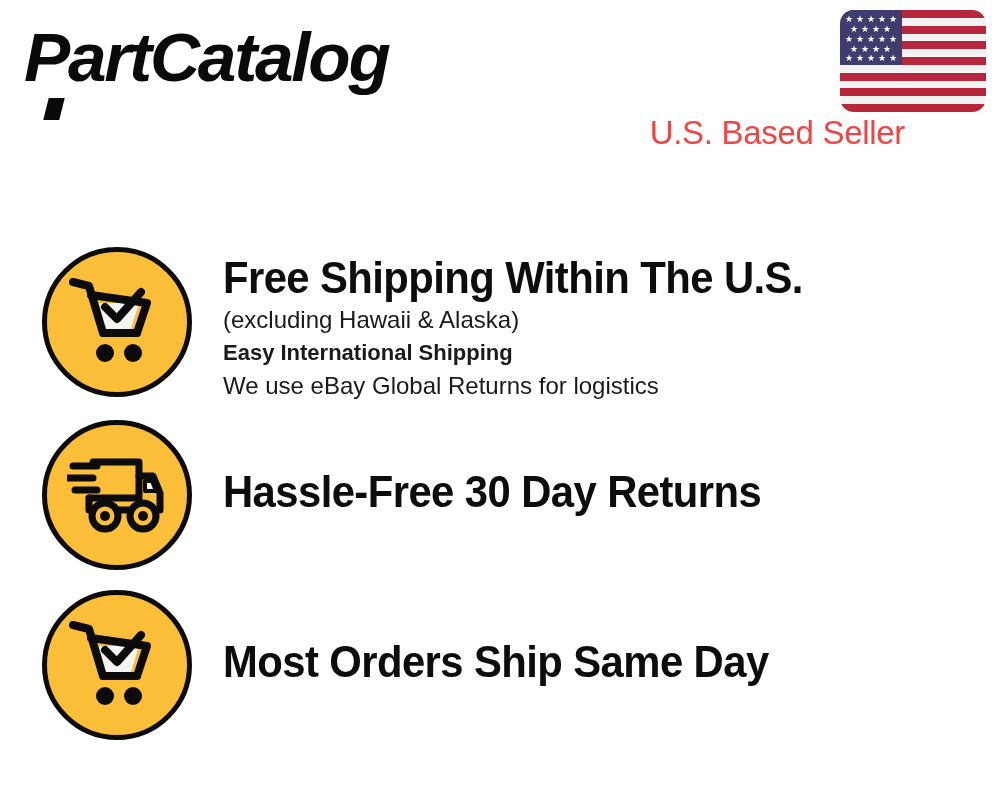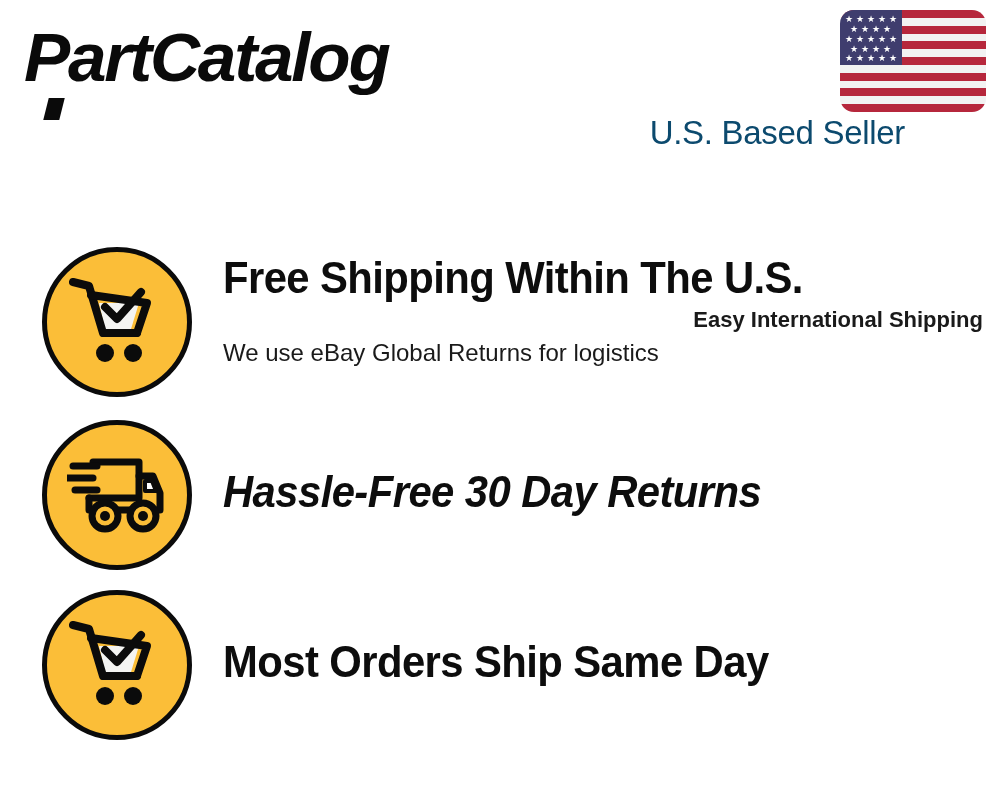--- a/index.html
+++ b/index.html
@@ -103,33 +103,33 @@
 
   #seller-label {
     position: absolute;
     right: 15px;
     top: 113px;
     font-family: "Liberation Sans", sans-serif;
     font-weight: 400;
     font-size: 33px;
     line-height: 40px;
     letter-spacing: -0.3px;
-    color: #0c4a6e;
+    color: #ef4444;
     white-space: nowrap;
     text-align: right;
   }
 
   
   .feature-row {
     position: absolute;
     left: 0;
     width: 980px;
   }
   #feature-row-0 { top: 247px; height: 165px; }
-  #feature-row-1 { top: 420px; height: 150px; font-style: italic; }
+  #feature-row-1 { top: 420px; height: 150px; }
   #feature-row-2 { top: 590px; height: 150px; padding-left: 40px; }
 
   .badge-circle {
     position: absolute;
     left: 42px;
     top: 0;
     width: 150px;
     height: 150px;
     border-radius: 50%;
     background: #fbbe38;
@@ -164,21 +164,20 @@
     font-family: "Liberation Sans", sans-serif;
     font-weight: 400;
     font-size: 24px;
     line-height: 33px;
     color: #1a1a1a;
     white-space: nowrap;
   }
   .feature-sub.strong {
     font-weight: bold;
     font-size: 22px;
-    text-align: right;
   }
   #feature-row-0 .feature-text { top: 6px; }
   #feature-row-1 .feature-text { top: 47px; }
   #feature-row-2 .feature-text { top: 47px; }
 </style>
 </head>
 <body>
 
 <div id="header-bar">
 
@@ -239,20 +238,21 @@
       <path d="M4 5 L20 9 L34 56 L68 56" stroke="#0b0b0b" stroke-width="8" stroke-linecap="round" stroke-linejoin="round" fill="none"></path>
       <path d="M22 18 L78 26 L68 56" stroke="#0b0b0b" stroke-width="8" stroke-linecap="round" stroke-linejoin="round" fill="none"></path>
       <path d="M36 30 L48 42 L72 15" stroke="#0b0b0b" stroke-width="8" stroke-linecap="round" stroke-linejoin="round" fill="none"></path>
       <circle cx="36" cy="76" r="9" fill="#0b0b0b"></circle>
       <circle cx="64" cy="76" r="9" fill="#0b0b0b"></circle>
     </svg>
   </div>
 
   <div class="feature-text">
     <div class="feature-heading">Free Shipping Within The U.S.</div>
+    <div class="feature-sub">(excluding Hawaii &amp; Alaska)</div>
     <div class="feature-sub strong">Easy International Shipping</div>
     <div class="feature-sub">We use eBay Global Returns for logistics</div>
   </div>
 </div>
 
 <div class="feature-row" id="feature-row-1">
 
   <div class="badge-circle">
     <svg width="100" height="82" viewBox="0 0 100 82" fill="none" xmlns="http://www.w3.org/2000/svg">
       <path d="M74 22 L86 22 L93 38 L93 52 L74 52 Z" fill="#fbbe38"></path>

